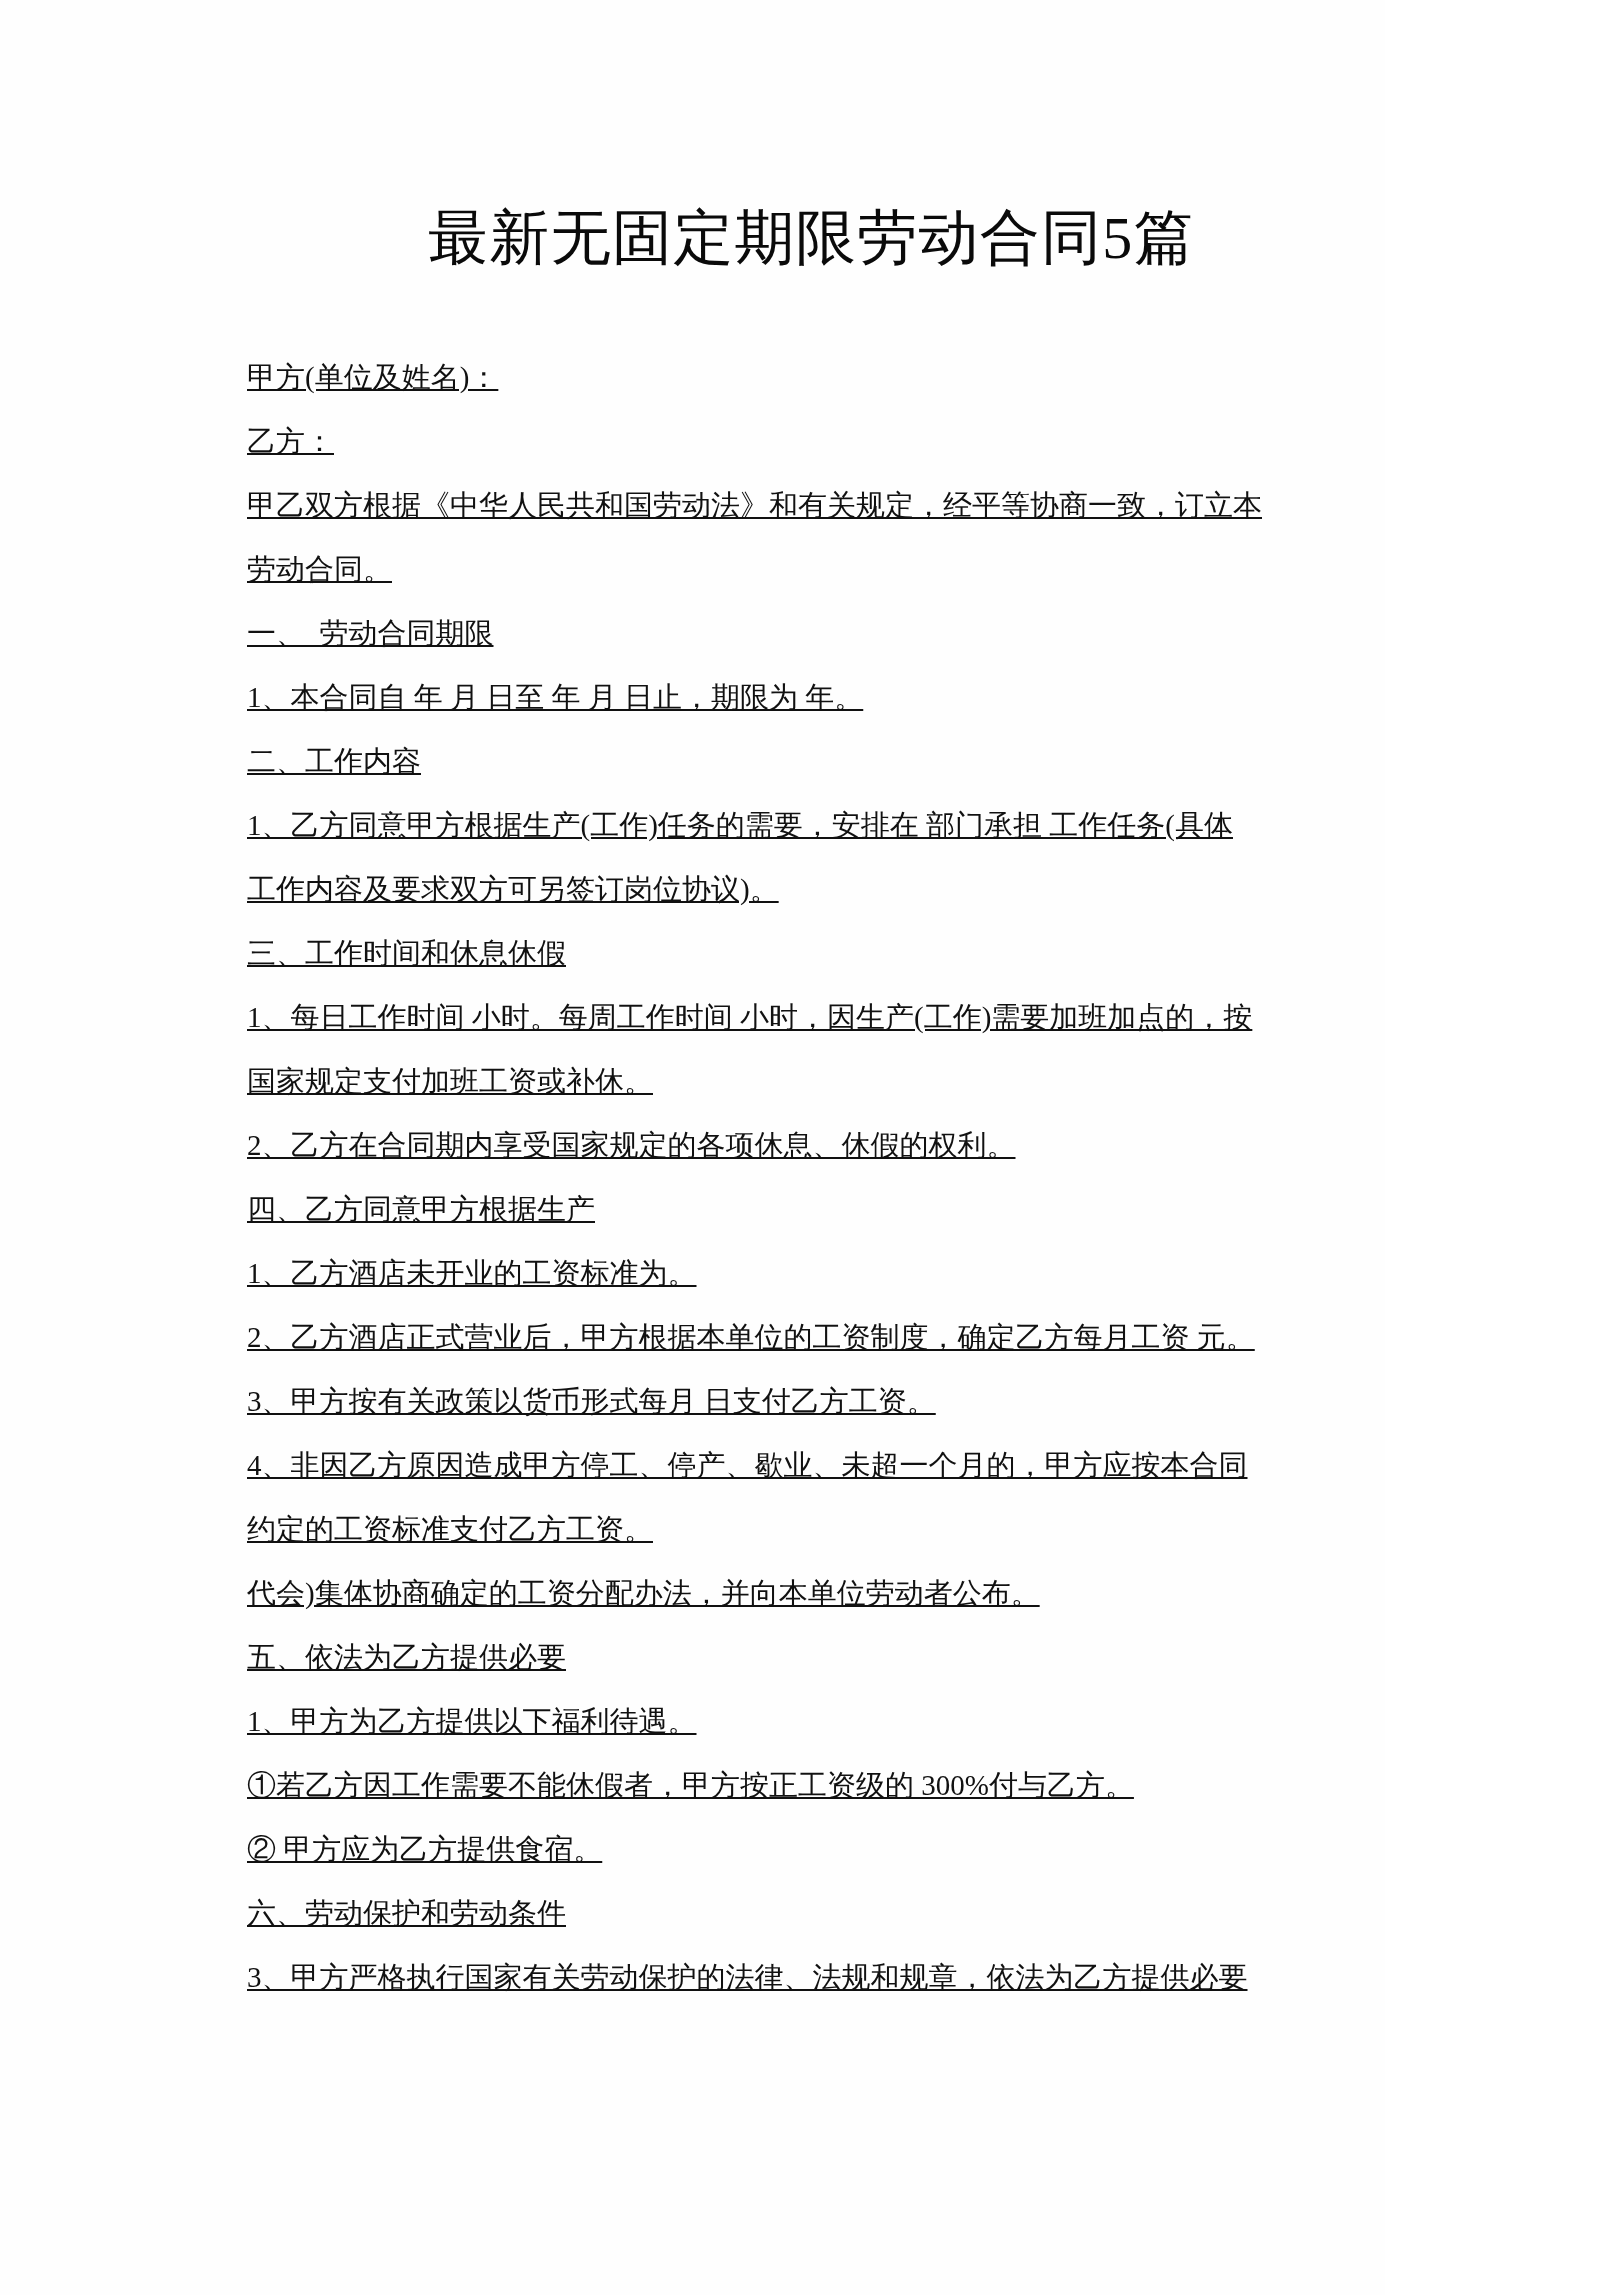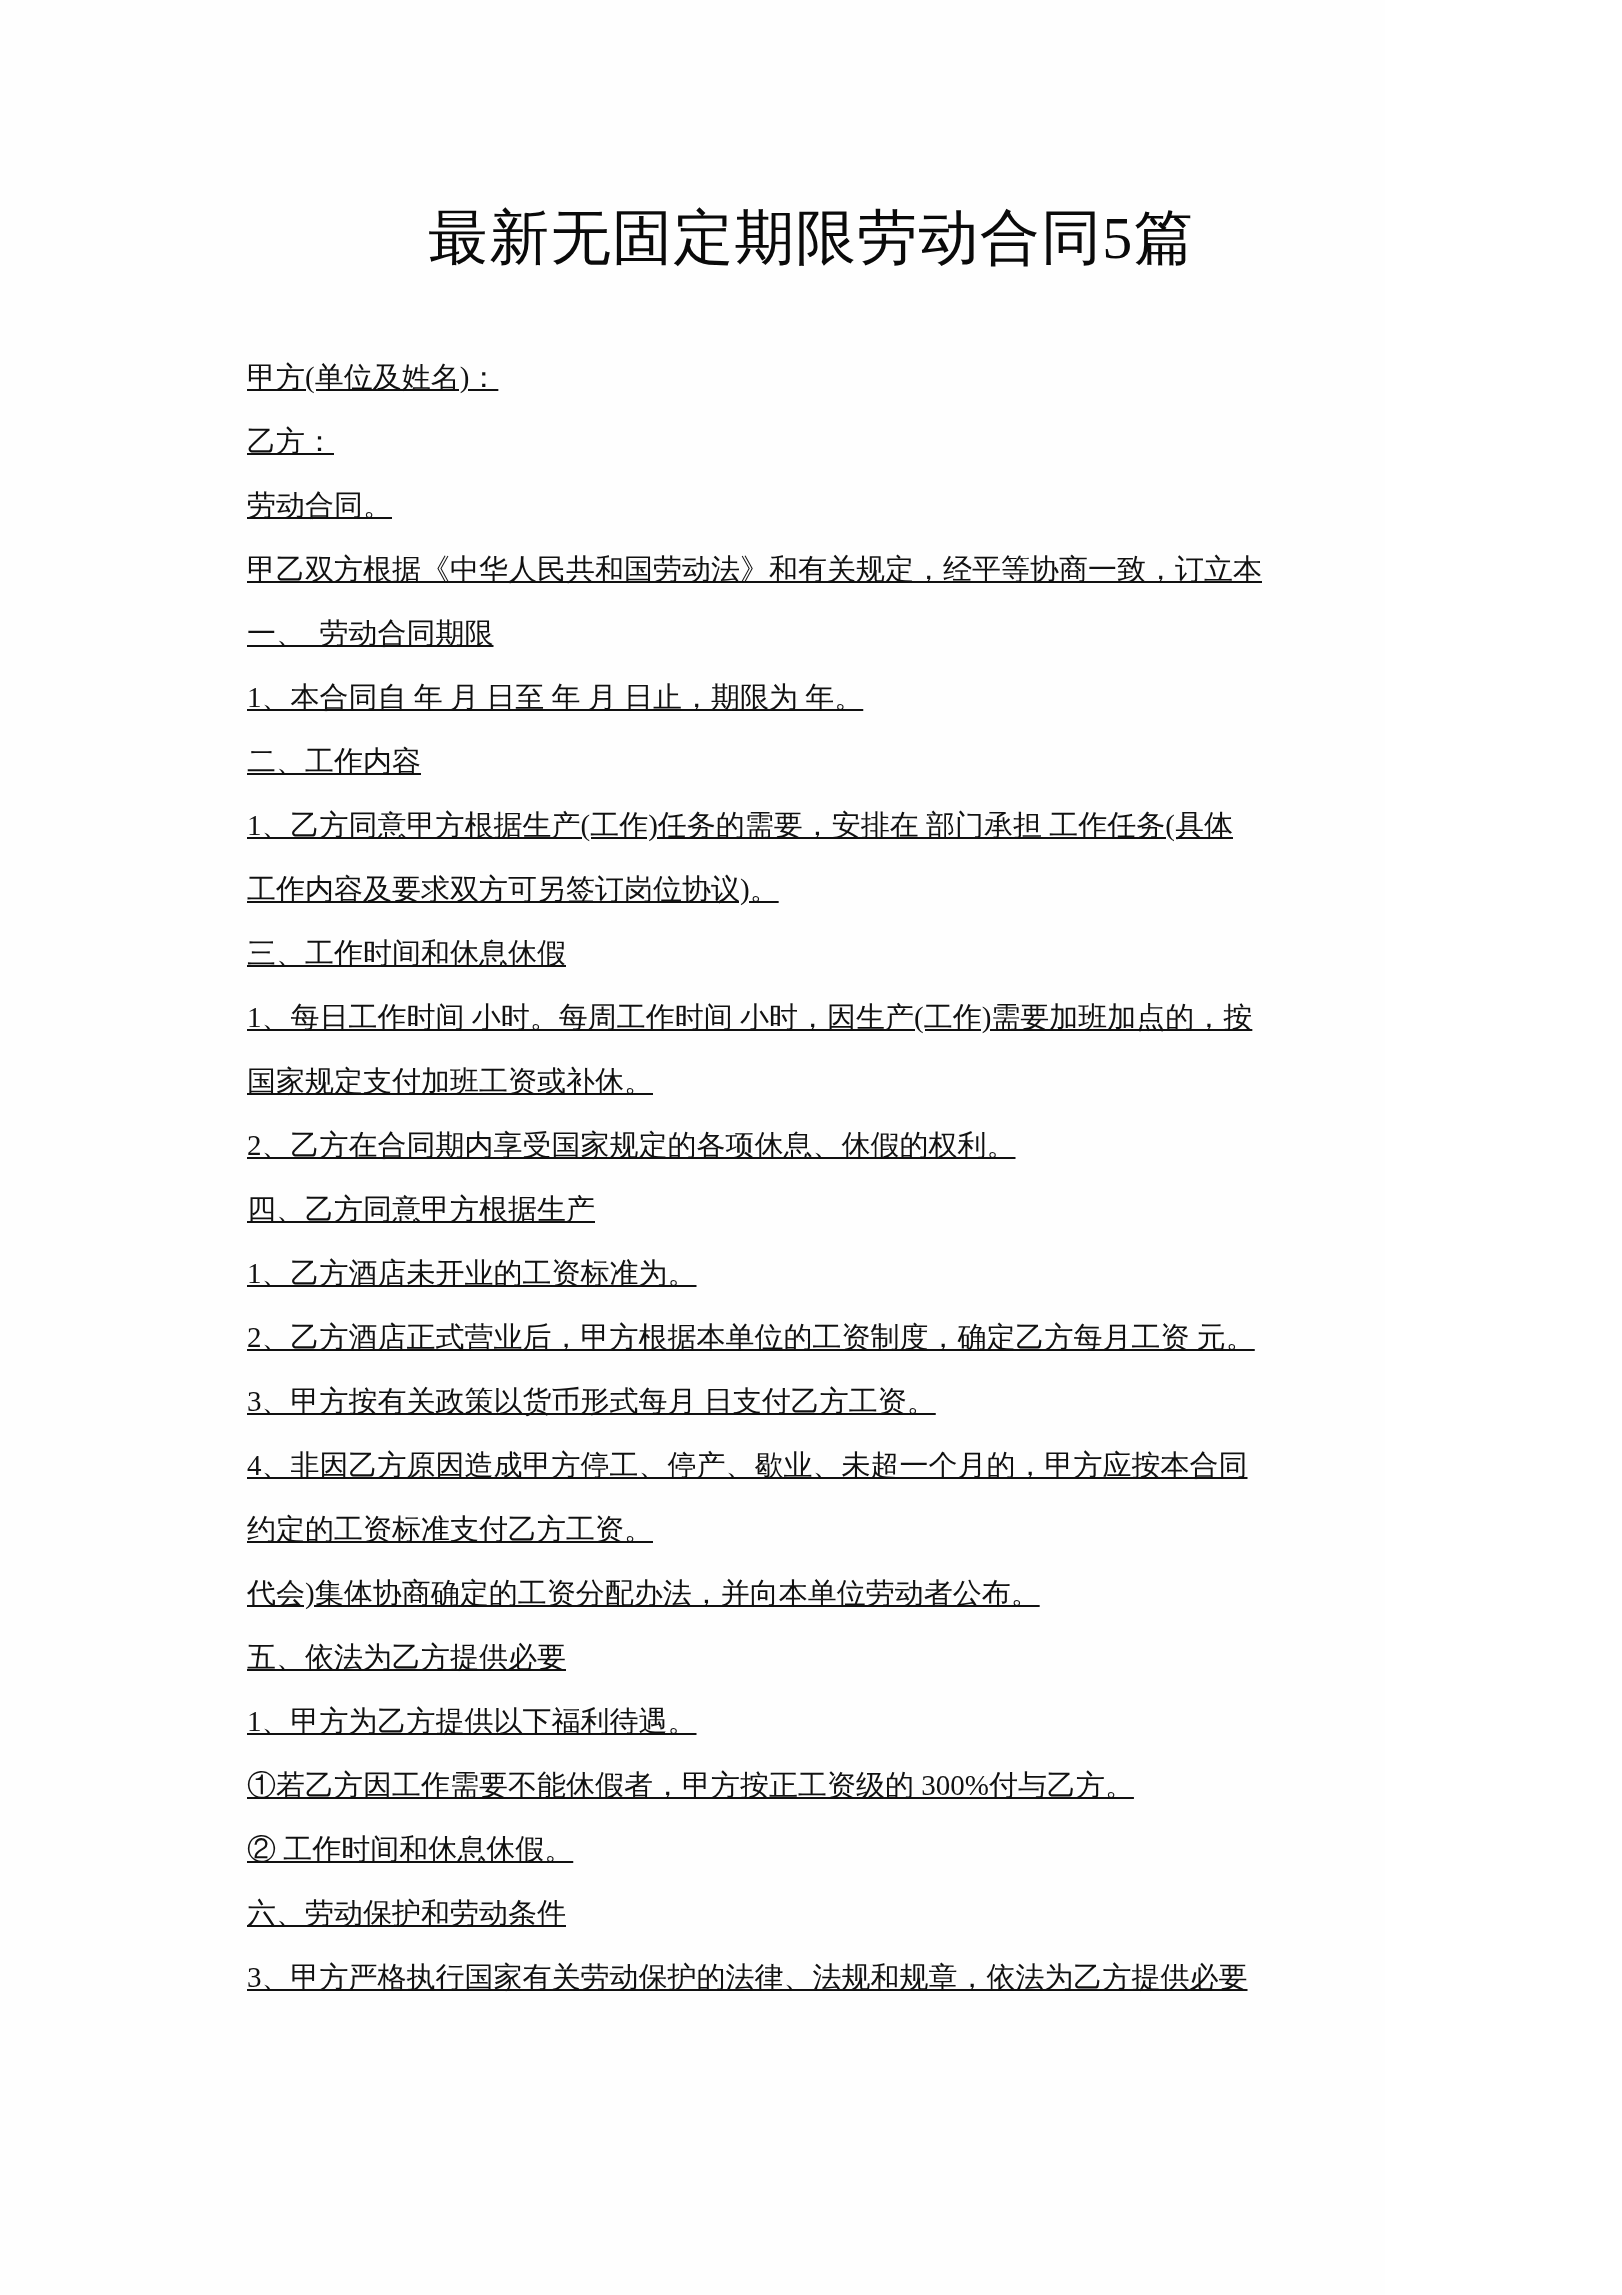--- a/index.html
+++ b/index.html
@@ -25,39 +25,39 @@
   .line { white-space: pre; height: 64px; }
 </style>
 </head>
 <body>
 
 <div class="page">
   <div class="title">最新无固定期限劳动合同5篇</div>
   <div class="body">
     <div class="line">甲方(单位及姓名)：</div>
     <div class="line">乙方：</div>
+    <div class="line">甲乙双方根据《中华人民共和国劳动法》和有关规定，经平等协商一致，订立本</div>
     <div class="line">劳动合同。</div>
-    <div class="line">甲乙双方根据《中华人民共和国劳动法》和有关规定，经平等协商一致，订立本</div>
     <div class="line">一、  劳动合同期限</div>
     <div class="line">1、本合同自 年 月 日至 年 月 日止，期限为 年。</div>
     <div class="line">二、工作内容</div>
     <div class="line">1、乙方同意甲方根据生产(工作)任务的需要，安排在 部门承担 工作任务(具体</div>
     <div class="line">工作内容及要求双方可另签订岗位协议)。</div>
     <div class="line">三、工作时间和休息休假</div>
     <div class="line">1、每日工作时间 小时。每周工作时间 小时，因生产(工作)需要加班加点的，按</div>
     <div class="line">国家规定支付加班工资或补休。</div>
     <div class="line">2、乙方在合同期内享受国家规定的各项休息、休假的权利。</div>
     <div class="line">四、乙方同意甲方根据生产</div>
     <div class="line">1、乙方酒店未开业的工资标准为。</div>
     <div class="line">2、乙方酒店正式营业后，甲方根据本单位的工资制度，确定乙方每月工资 元。</div>
     <div class="line">3、甲方按有关政策以货币形式每月 日支付乙方工资。</div>
     <div class="line">4、非因乙方原因造成甲方停工、停产、歇业、未超一个月的，甲方应按本合同</div>
     <div class="line">约定的工资标准支付乙方工资。</div>
     <div class="line">代会)集体协商确定的工资分配办法，并向本单位劳动者公布。</div>
     <div class="line">五、依法为乙方提供必要</div>
     <div class="line">1、甲方为乙方提供以下福利待遇。</div>
     <div class="line">①若乙方因工作需要不能休假者，甲方按正工资级的 300%付与乙方。</div>
-    <div class="line">② 工作时间和休息休假。</div>
+    <div class="line">② 甲方应为乙方提供食宿。</div>
     <div class="line">六、劳动保护和劳动条件</div>
     <div class="line">3、甲方严格执行国家有关劳动保护的法律、法规和规章，依法为乙方提供必要</div>
   </div>
 </div>
 
 
 </body></html>

